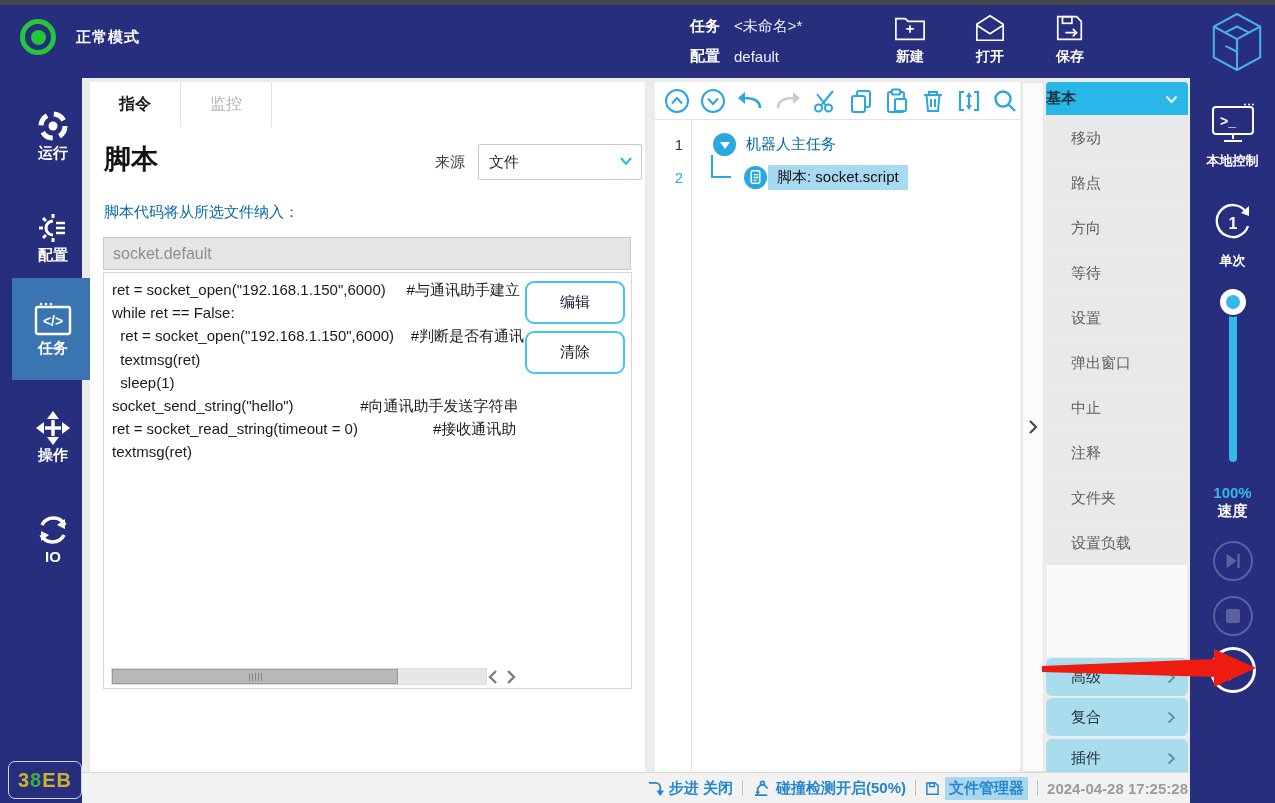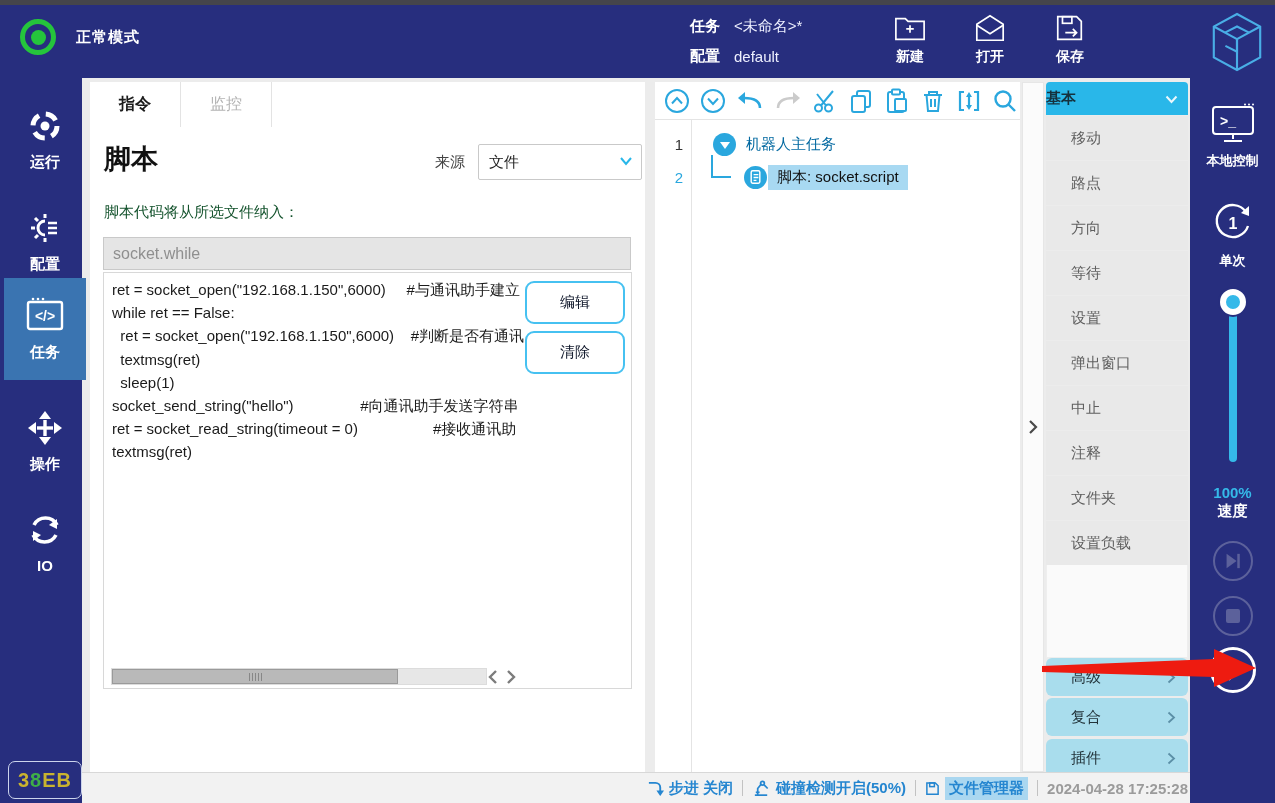--- a/index.html
+++ b/index.html
@@ -19,22 +19,22 @@
   .ti-row{display:flex;align-items:center;height:28px;margin-bottom:2px}
   .ti-key{font-weight:bold;margin-right:14px}
   .ti-val{color:#eef0ff}
   .top-actions{position:absolute;left:879px;top:8px;display:flex;gap:18px}
   .top-action{width:62px;display:flex;flex-direction:column;align-items:center;gap:5px;cursor:pointer}
   .top-action .lbl{font-size:14px;font-weight:bold}
   .logo{position:absolute;left:1208px;top:6px}
 
   
   .left-sidebar{position:absolute;left:0;top:78px;width:82px;height:725px;background:#272e7e;color:#fff}
-  .nav-item{position:absolute;left:4px;width:82px;display:flex;flex-direction:column;align-items:center;
-            gap:9px;padding-top:10px;cursor:pointer}
+  .nav-item{position:absolute;left:12px;width:82px;display:flex;flex-direction:column;align-items:center;
+            padding-top:10px;cursor:pointer}
   .nav-item .lbl{font-size:15px;font-weight:bold}
   .nav-run{top:20px;height:80px}
   .nav-config{top:122px;height:80px}
   .nav-task{top:200px;height:102px;background:#3a74b1;justify-content:center;padding-top:0}
   .nav-operate{top:322px;height:80px}
   .nav-io{top:424px;height:80px}
   .hex-badge{position:absolute;left:8px;bottom:4px;width:72px;height:36px;border:1px solid #ccd4ec;
              border-radius:7px;display:flex;align-items:center;justify-content:center;
              font-size:20px;font-weight:bold;letter-spacing:1px;cursor:pointer}
   .bc-y{color:#c9b32f}.bc-g{color:#3fae47}
@@ -46,21 +46,21 @@
        border-right:1px solid #e3e3e3;cursor:pointer}
   .tab.active{font-weight:bold;color:#1c1c1c}
   .tab.inactive{color:#b3b3b3}
   .main-card{position:absolute;left:90px;top:127px;width:555px;height:645px;background:#fff}
   .script-title{position:absolute;left:14px;top:14px;font-size:27px;font-weight:bold;color:#111}
   .source-label{position:absolute;left:345px;top:26px;font-size:15px;color:#444}
   .source-select{position:absolute;left:388px;top:17px;width:152px;height:34px;background:#fff;
                  border:1px solid #c9c9c9;border-radius:2px;display:flex;align-items:center;
                  padding-left:10px;font-size:15px;color:#222;cursor:pointer}
   .source-select .chev{position:absolute;right:8px;top:11px}
-  .hint-text{position:absolute;left:14px;top:76px;font-size:15px;color:#14532d}
+  .hint-text{position:absolute;left:14px;top:76px;font-size:15px;color:#0369a1}
   .file-field{position:absolute;left:13px;top:110px;width:517px;height:31px;background:#e5e5e5;
               border:1px solid #c9c9c9;display:flex;align-items:center;padding-left:9px;
               font-size:16px;color:#8f8f8f}
   .code-box{position:absolute;left:13px;top:145px;width:527px;height:415px;border:1px solid #d8d8d8;
             background:#fff;overflow:hidden}
   .code{padding:5px 8px}
   .code-line{white-space:pre;font-size:15px;line-height:23.2px;color:#1b1b1b}
   .hscroll{position:absolute;left:7px;bottom:3px;width:374px;height:15px;background:#e7e7e7;border:1px solid #dcdcdc}
   .hthumb{position:absolute;left:0;top:0;width:284px;height:13px;background:#b9b9b9;border:1px solid #9a9a9a;
           display:flex;align-items:center;justify-content:center;cursor:pointer}
@@ -283,21 +283,21 @@
   <div class="source-label">来源</div>
   <div class="source-select">
     <span>文件</span>
     <span class="chev">
       <svg width="14" height="10" viewBox="0 0 14 10" fill="none" stroke="#29b7e9" stroke-width="2">
         <polyline points="2,2 7,8 12,2"></polyline>
       </svg>
     </span>
   </div>
   <div class="hint-text">脚本代码将从所选文件纳入：</div>
-  <div class="file-field">socket.while</div>
+  <div class="file-field">socket.default</div>
 
   <div class="code-box">
     <div class="code">
       <div class="code-line">ret = socket_open("192.168.1.150",6000)     #与通讯助手建立</div>
       <div class="code-line">while ret == False:</div>
       <div class="code-line">  ret = socket_open("192.168.1.150",6000)    #判断是否有通讯</div>
       <div class="code-line">  textmsg(ret)</div>
       <div class="code-line">  sleep(1)</div>
       <div class="code-line">socket_send_string("hello")                #向通讯助手发送字符串</div>
       <div class="code-line">ret = socket_read_string(timeout = 0)                  #接收通讯助</div>

